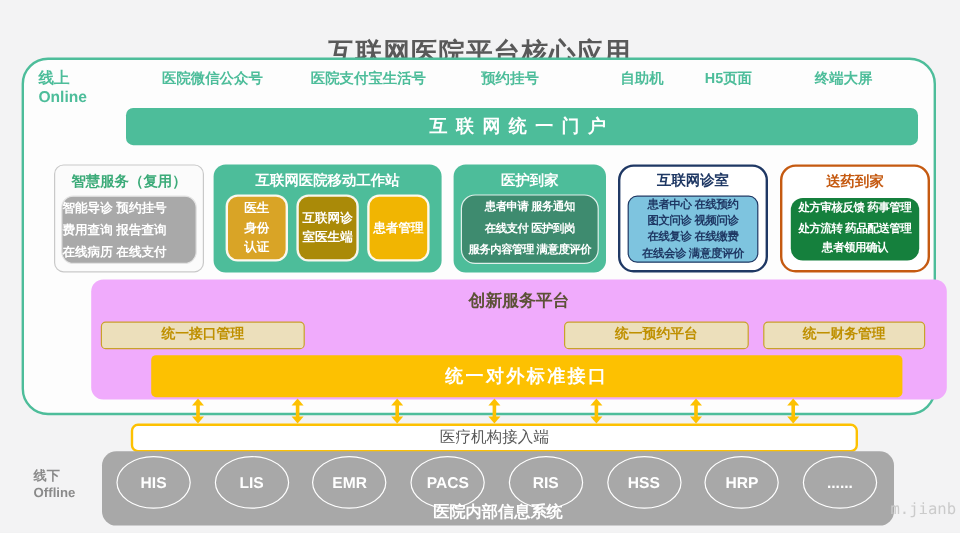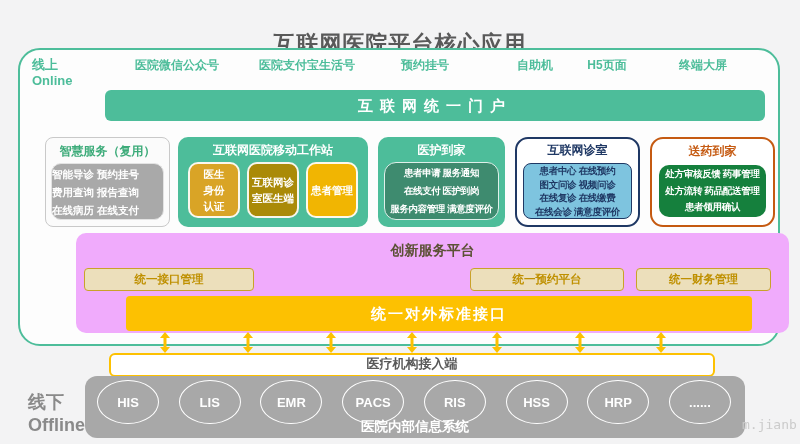--- a/index.html
+++ b/index.html
@@ -81,34 +81,34 @@
   .v-arrow::before{content:"";position:absolute;top:0;left:50%;transform:translateX(-50%);
     border-left:5.5px solid transparent;border-right:5.5px solid transparent;
     border-bottom:6px solid #fdc101;}
   .v-arrow::after{content:"";position:absolute;bottom:0;left:50%;transform:translateX(-50%);
     border-left:5.5px solid transparent;border-right:5.5px solid transparent;
     border-top:6px solid #fdc101;}
   .v-arrow .shaft{position:absolute;top:5px;bottom:5px;left:50%;width:3px;
     transform:translateX(-50%);background:#fdc101;}
 
   .endpoint{position:absolute;left:109px;top:353px;width:602px;height:20px;background:#fff;
-    border:2px solid #fdc101;border-radius:6px;color:#595959;font-weight:bold;font-size:13px;
+    border:2px solid #fdc101;border-radius:6px;color:#595959;font-weight:normal;font-size:13px;
     line-height:18px;text-align:center;}
 
   
   .offline-box{position:absolute;left:85px;top:376px;width:660px;height:62px;
     background:#a8a8a8;border-radius:12px;}
   .systems-row{position:absolute;left:12px;right:14px;top:4px;display:flex;justify-content:space-between;}
   .system-ellipse{width:62px;height:44px;border:1.5px solid #fff;border-radius:50%;
     color:#fff;font-weight:bold;font-size:13px;display:flex;align-items:center;
     justify-content:center;box-sizing:border-box;}
   .offline-title{position:absolute;bottom:2px;left:0;right:0;text-align:center;color:#fff;
     font-weight:bold;font-size:13.5px;}
   .offline-label{position:absolute;left:28px;top:391px;color:#8a8a8a;font-weight:bold;
-    font-size:18px;line-height:1.25;}
+    font-size:11px;line-height:1.25;}
 
   .watermark{position:absolute;left:742px;top:417px;color:#cbcbcb;font-size:13px;
     font-family:"DejaVu Sans Mono",monospace;}
 </style>
 </head>
 <body>
 
 <div class="canvas">
 
   <div class="page-title">互联网医院平台核心应用</div>

